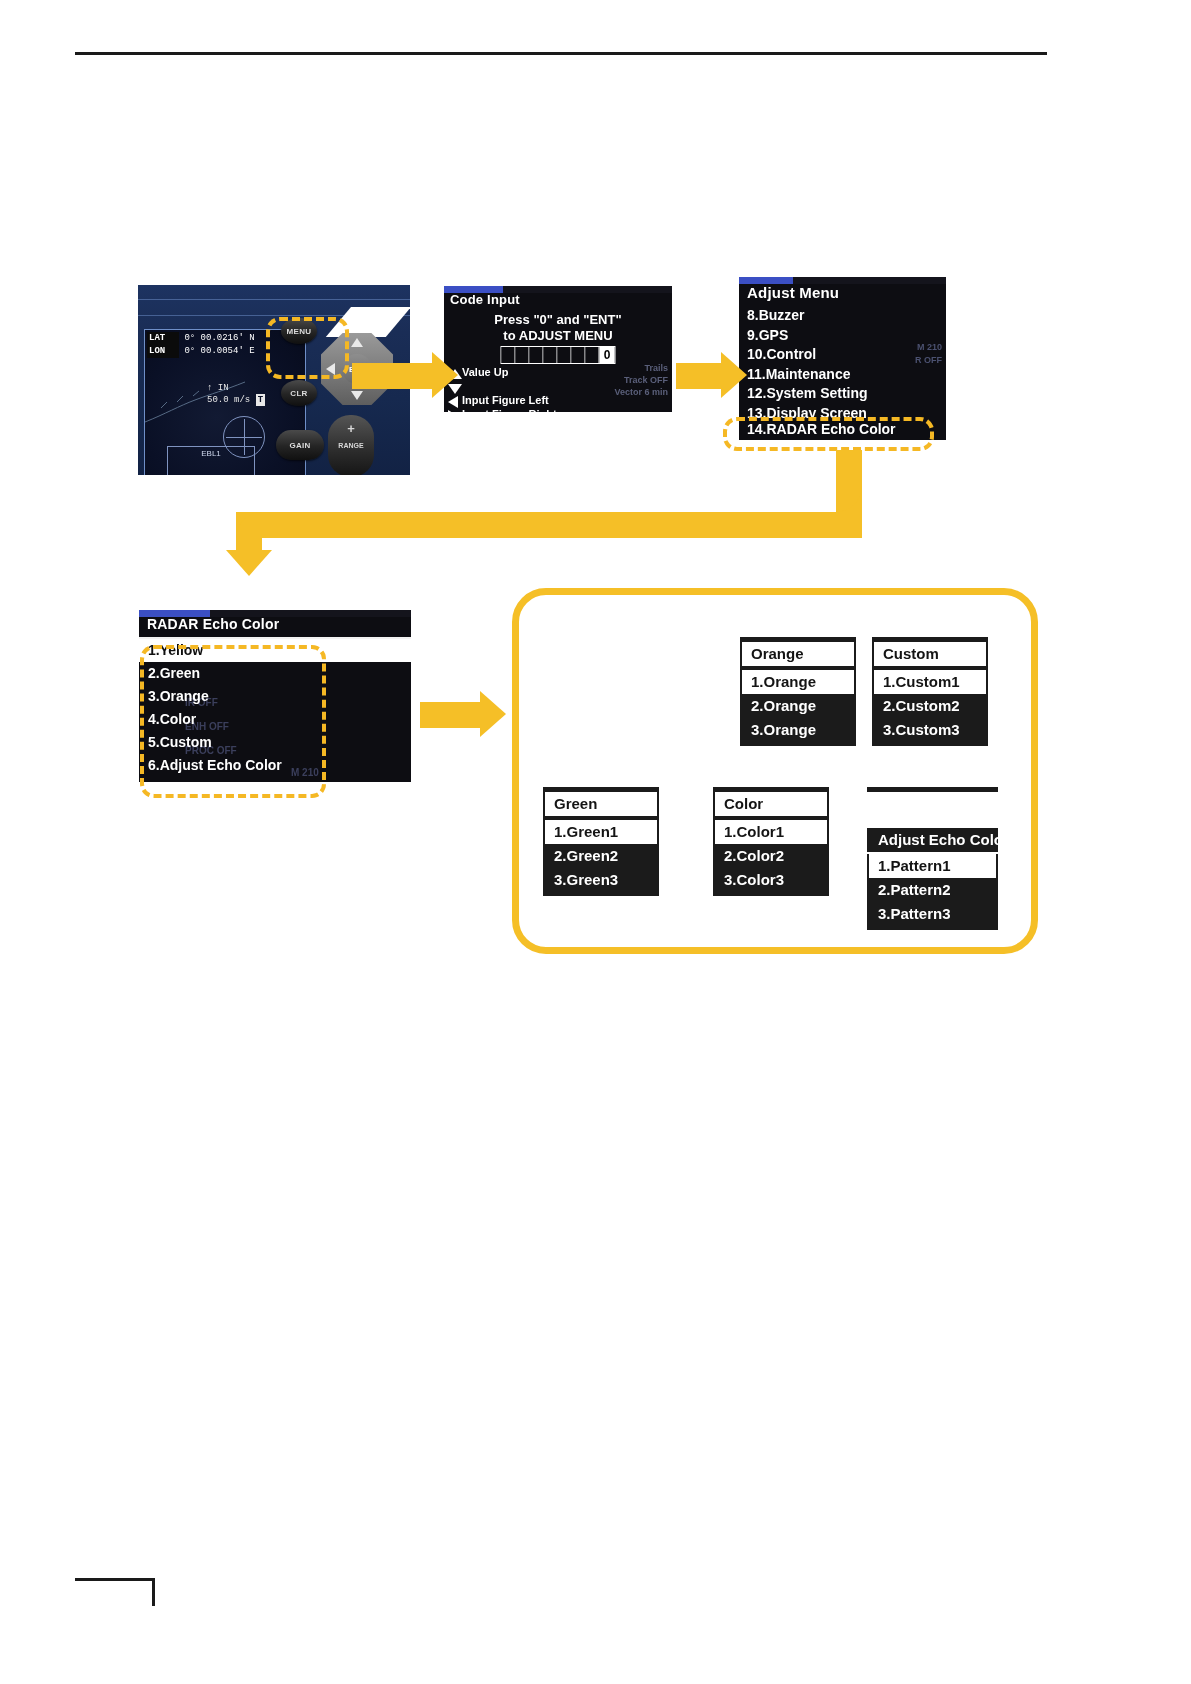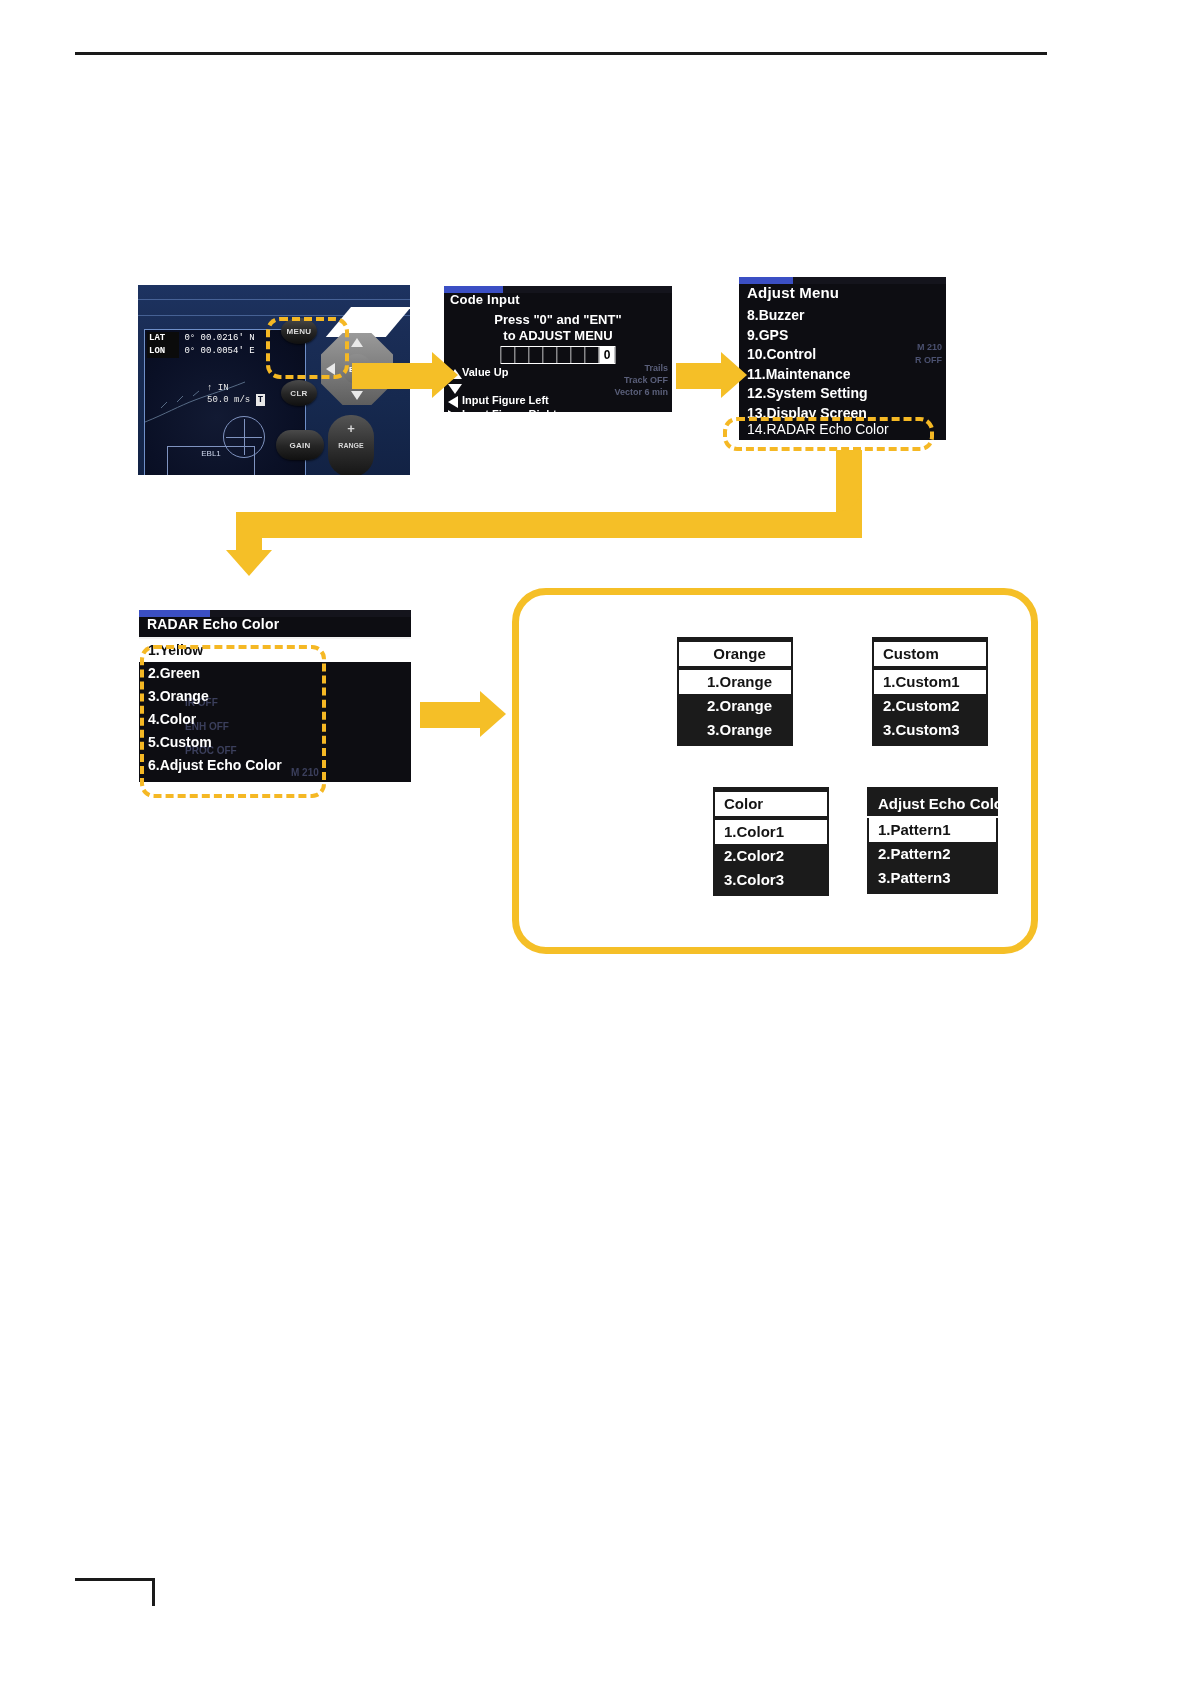--- a/index.html
+++ b/index.html
@@ -149,21 +149,21 @@
   #adjust-menu{left:739px;top:277px;width:207px;height:142px;}
   #adjust-menu .title{position:absolute;left:8px;top:7px;font-size:15px;}
   #adjust-menu .list{position:absolute;left:8px;top:29px;}
   #adjust-menu .row{font-size:14px;line-height:19.5px;}
   #adjust-menu .ghost{
     position:absolute;right:4px;top:64px;color:#4b5170;font-size:9px;text-align:right;
     line-height:13px;font-weight:bold;
   }
   #adj-14{
     position:absolute;left:739px;top:419px;width:207px;height:21px;background:#0d0d12;
-    color:#fff;font-size:14px;font-weight:normal;line-height:21px;padding-left:8px;
+    color:#fff;font-size:14px;font-weight:bold;line-height:21px;padding-left:8px;
     box-sizing:border-box;white-space:nowrap;
   }
 
   
   #echo-color{left:139px;top:610px;width:272px;height:172px;}
   #echo-color .title{position:absolute;left:8px;top:6px;font-size:14px;}
   #echo-color .sep{position:absolute;left:0;top:27px;width:100%;height:2px;background:#f2f2f2;}
   #echo-color .row{font-size:14px;line-height:23px;padding-left:9px;}
   #echo-color .row.sel{background:#ffffff;color:#101010;}
   #echo-color .list{position:absolute;left:0;top:29px;width:100%;}
@@ -186,21 +186,21 @@
     white-space:nowrap;
   }
   .sbox .midbar{height:4px;background:#1b1b1b;}
   .sbox .item{
     height:24px;line-height:24px;font-size:15px;font-weight:bold;color:#141414;
     padding-left:9px;background:#ffffff;border-left:2px solid #1b1b1b;border-right:2px solid #1b1b1b;
     white-space:nowrap;
   }
   .sbox .item.inv{background:#1b1b1b;color:#ffffff;}
   .sbox .botbar{height:4px;background:#1b1b1b;}
-  .sbox.dark-hdr .hdr{background:#1b1b1b;color:#ffffff;border-color:#1b1b1b;}
+  .sbox.dark-hdr .hdr{background:#1b1b1b;color:#ffffff;border-color:#1b1b1b;margin-top:36px;}
   .sbox.dark-hdr .topbar{height:5px;}
   .sbox.dark-hdr .midbar{height:2px;background:#ffffff;}
 
   
   .arrow-straight{position:absolute;height:26px;background:#f5bf27;}
   .arrow-head-r{
     position:absolute;width:0;height:0;
     border-top:23px solid transparent;border-bottom:23px solid transparent;
     border-left:26px solid #f5bf27;
   }
@@ -374,40 +374,49 @@
   </div>
 
   <div class="dash" style="left:140px;top:645px;width:178px;height:145px;"></div>
 
   <div class="arrow-straight" style="left:420px;top:702px;width:62px;"></div>
   <div class="arrow-head-r" style="left:480px;top:691px;"></div>
 
   <div id="submenu-group"></div>
 
 
-  <div class="sbox" style="left:677px;top:637px;text-align:center;">
+  <div class="sbox" style="left:740px;top:637px;">
     <div class="topbar"></div>
     <div class="hdr">Orange</div>
     <div class="midbar"></div>
     <div class="item">1.Orange</div>
     <div class="item inv">2.Orange</div>
     <div class="item inv">3.Orange</div>
     <div class="botbar"></div>
   </div>
 
   <div class="sbox" style="left:872px;top:637px;">
     <div class="topbar"></div>
     <div class="hdr">Custom</div>
     <div class="midbar"></div>
     <div class="item">1.Custom1</div>
     <div class="item inv">2.Custom2</div>
     <div class="item inv">3.Custom3</div>
     <div class="botbar"></div>
   </div>
 
+  <div class="sbox" style="left:543px;top:787px;">
+    <div class="topbar"></div>
+    <div class="hdr">Green</div>
+    <div class="midbar"></div>
+    <div class="item">1.Green1</div>
+    <div class="item inv">2.Green2</div>
+    <div class="item inv">3.Green3</div>
+    <div class="botbar"></div>
+  </div>
 
   <div class="sbox" style="left:713px;top:787px;">
     <div class="topbar"></div>
     <div class="hdr">Color</div>
     <div class="midbar"></div>
     <div class="item">1.Color1</div>
     <div class="item inv">2.Color2</div>
     <div class="item inv">3.Color3</div>
     <div class="botbar"></div>
   </div>

